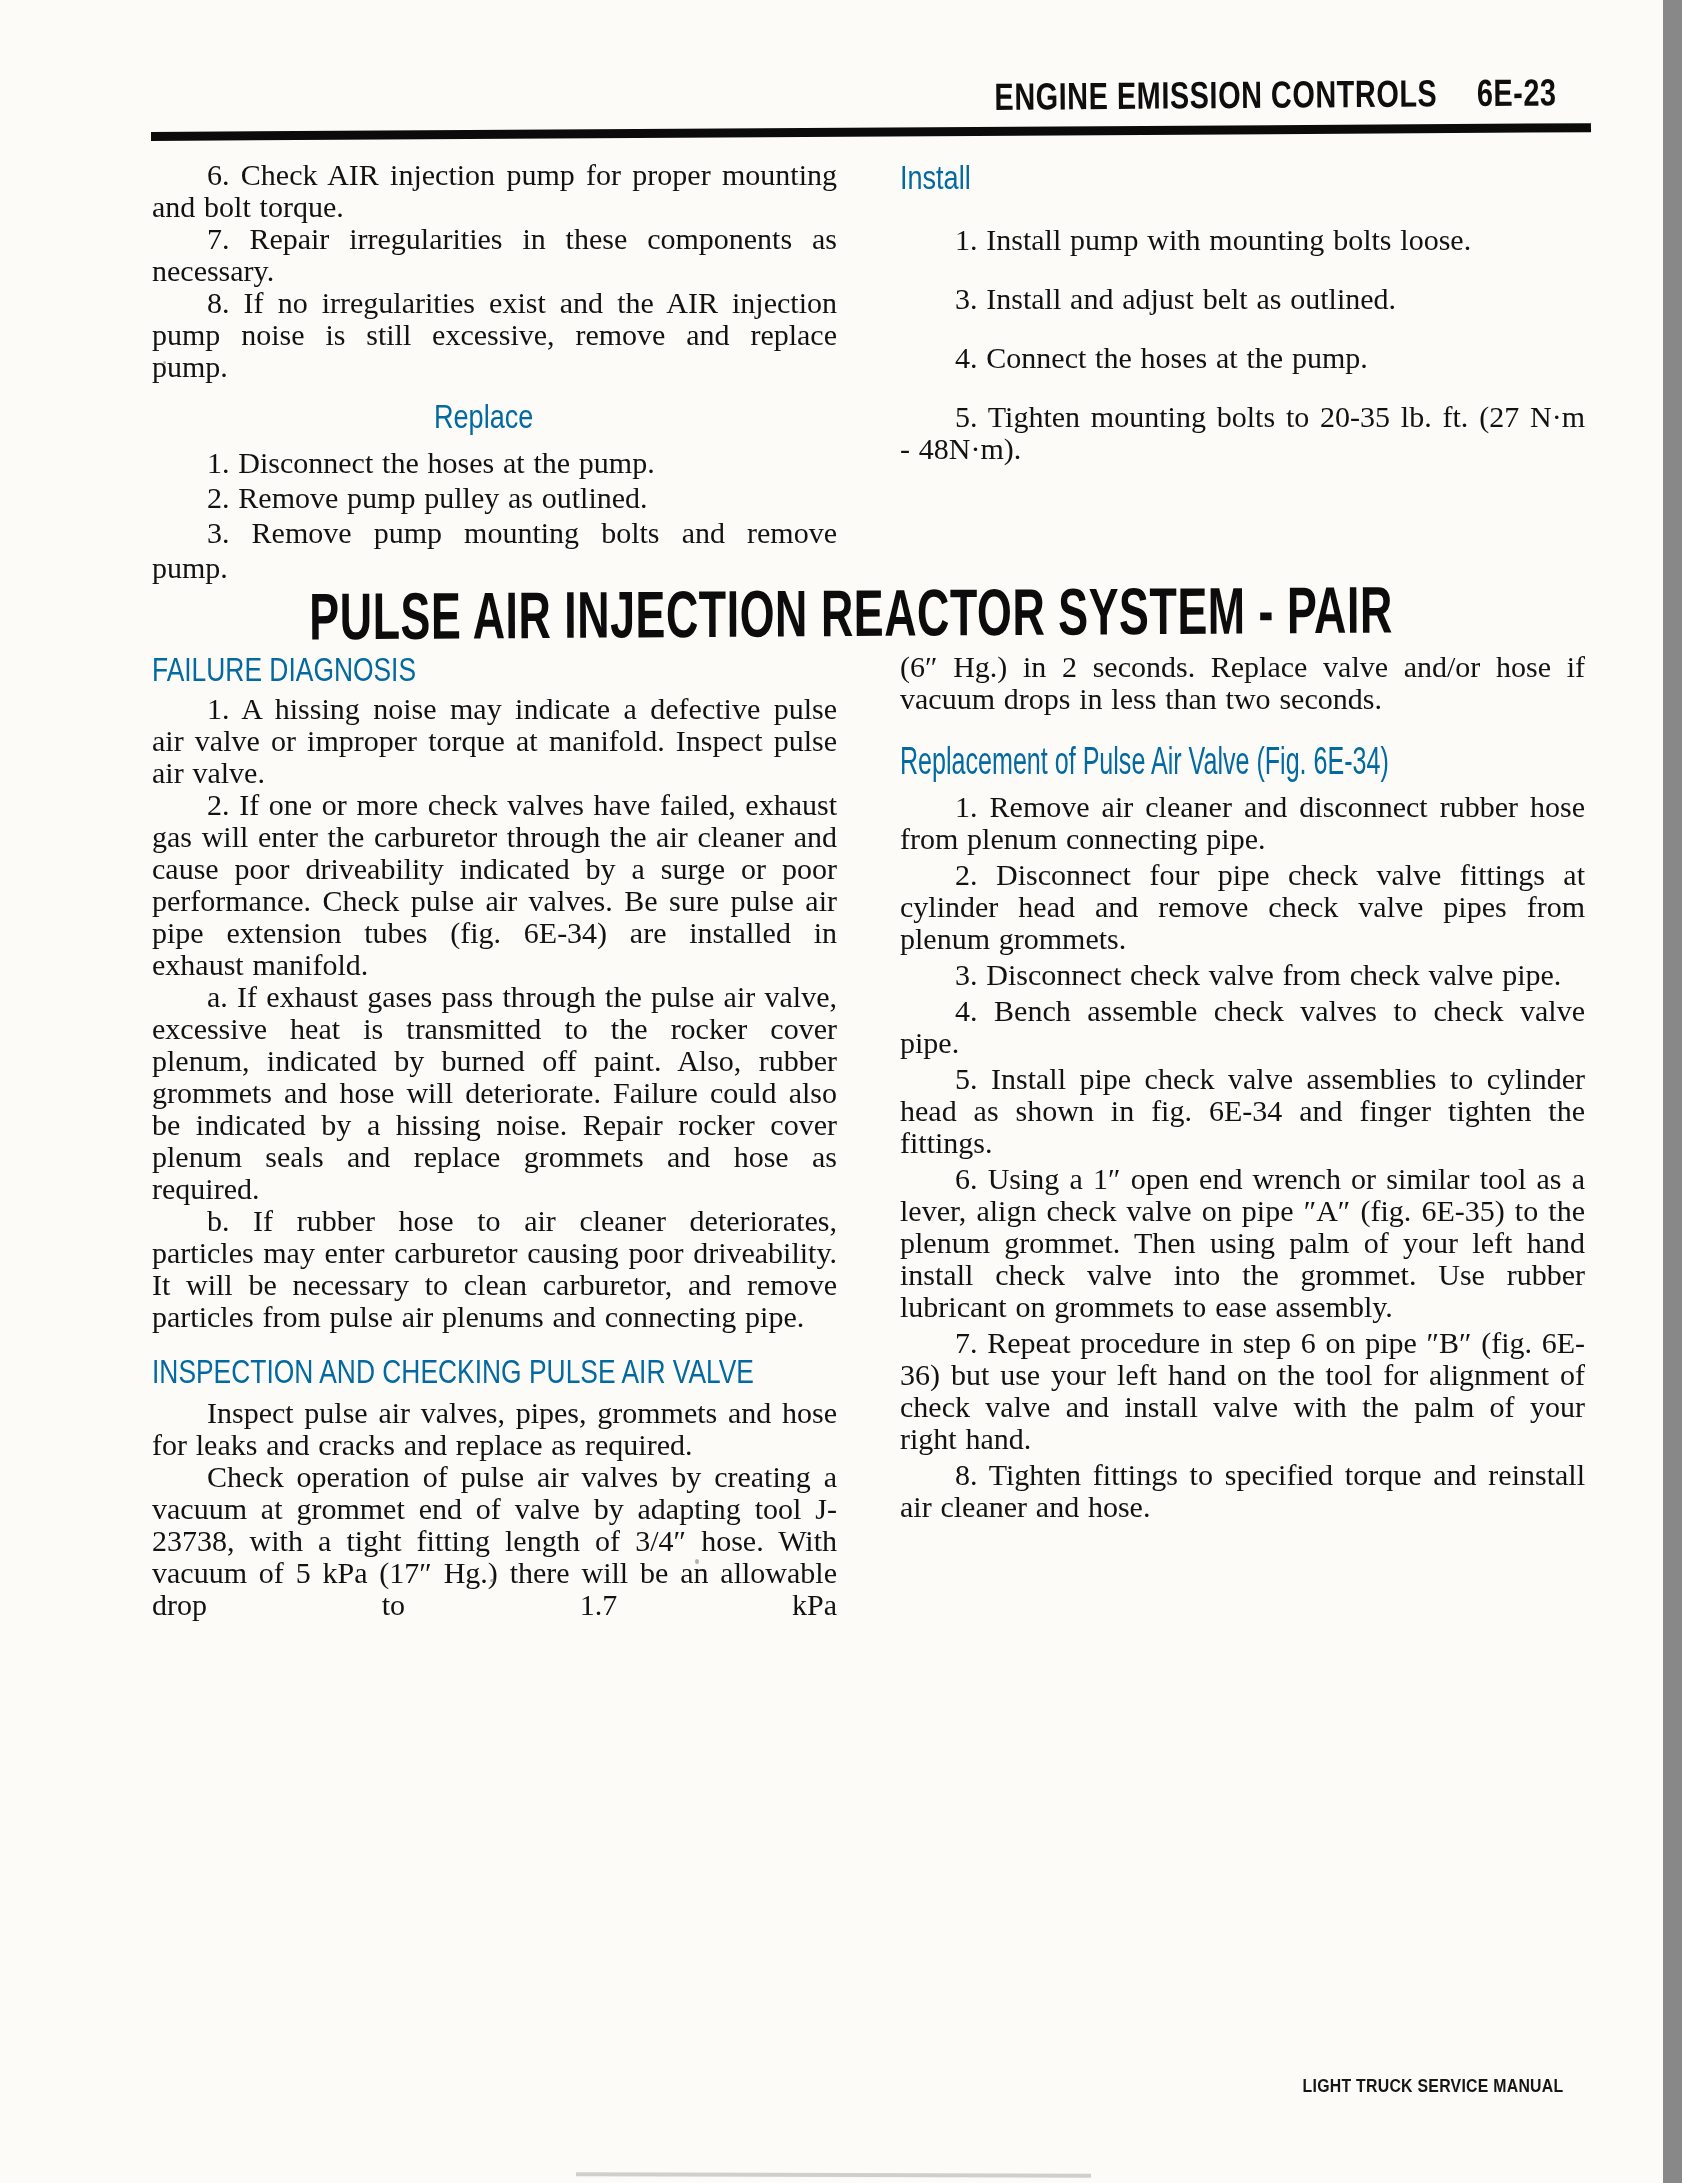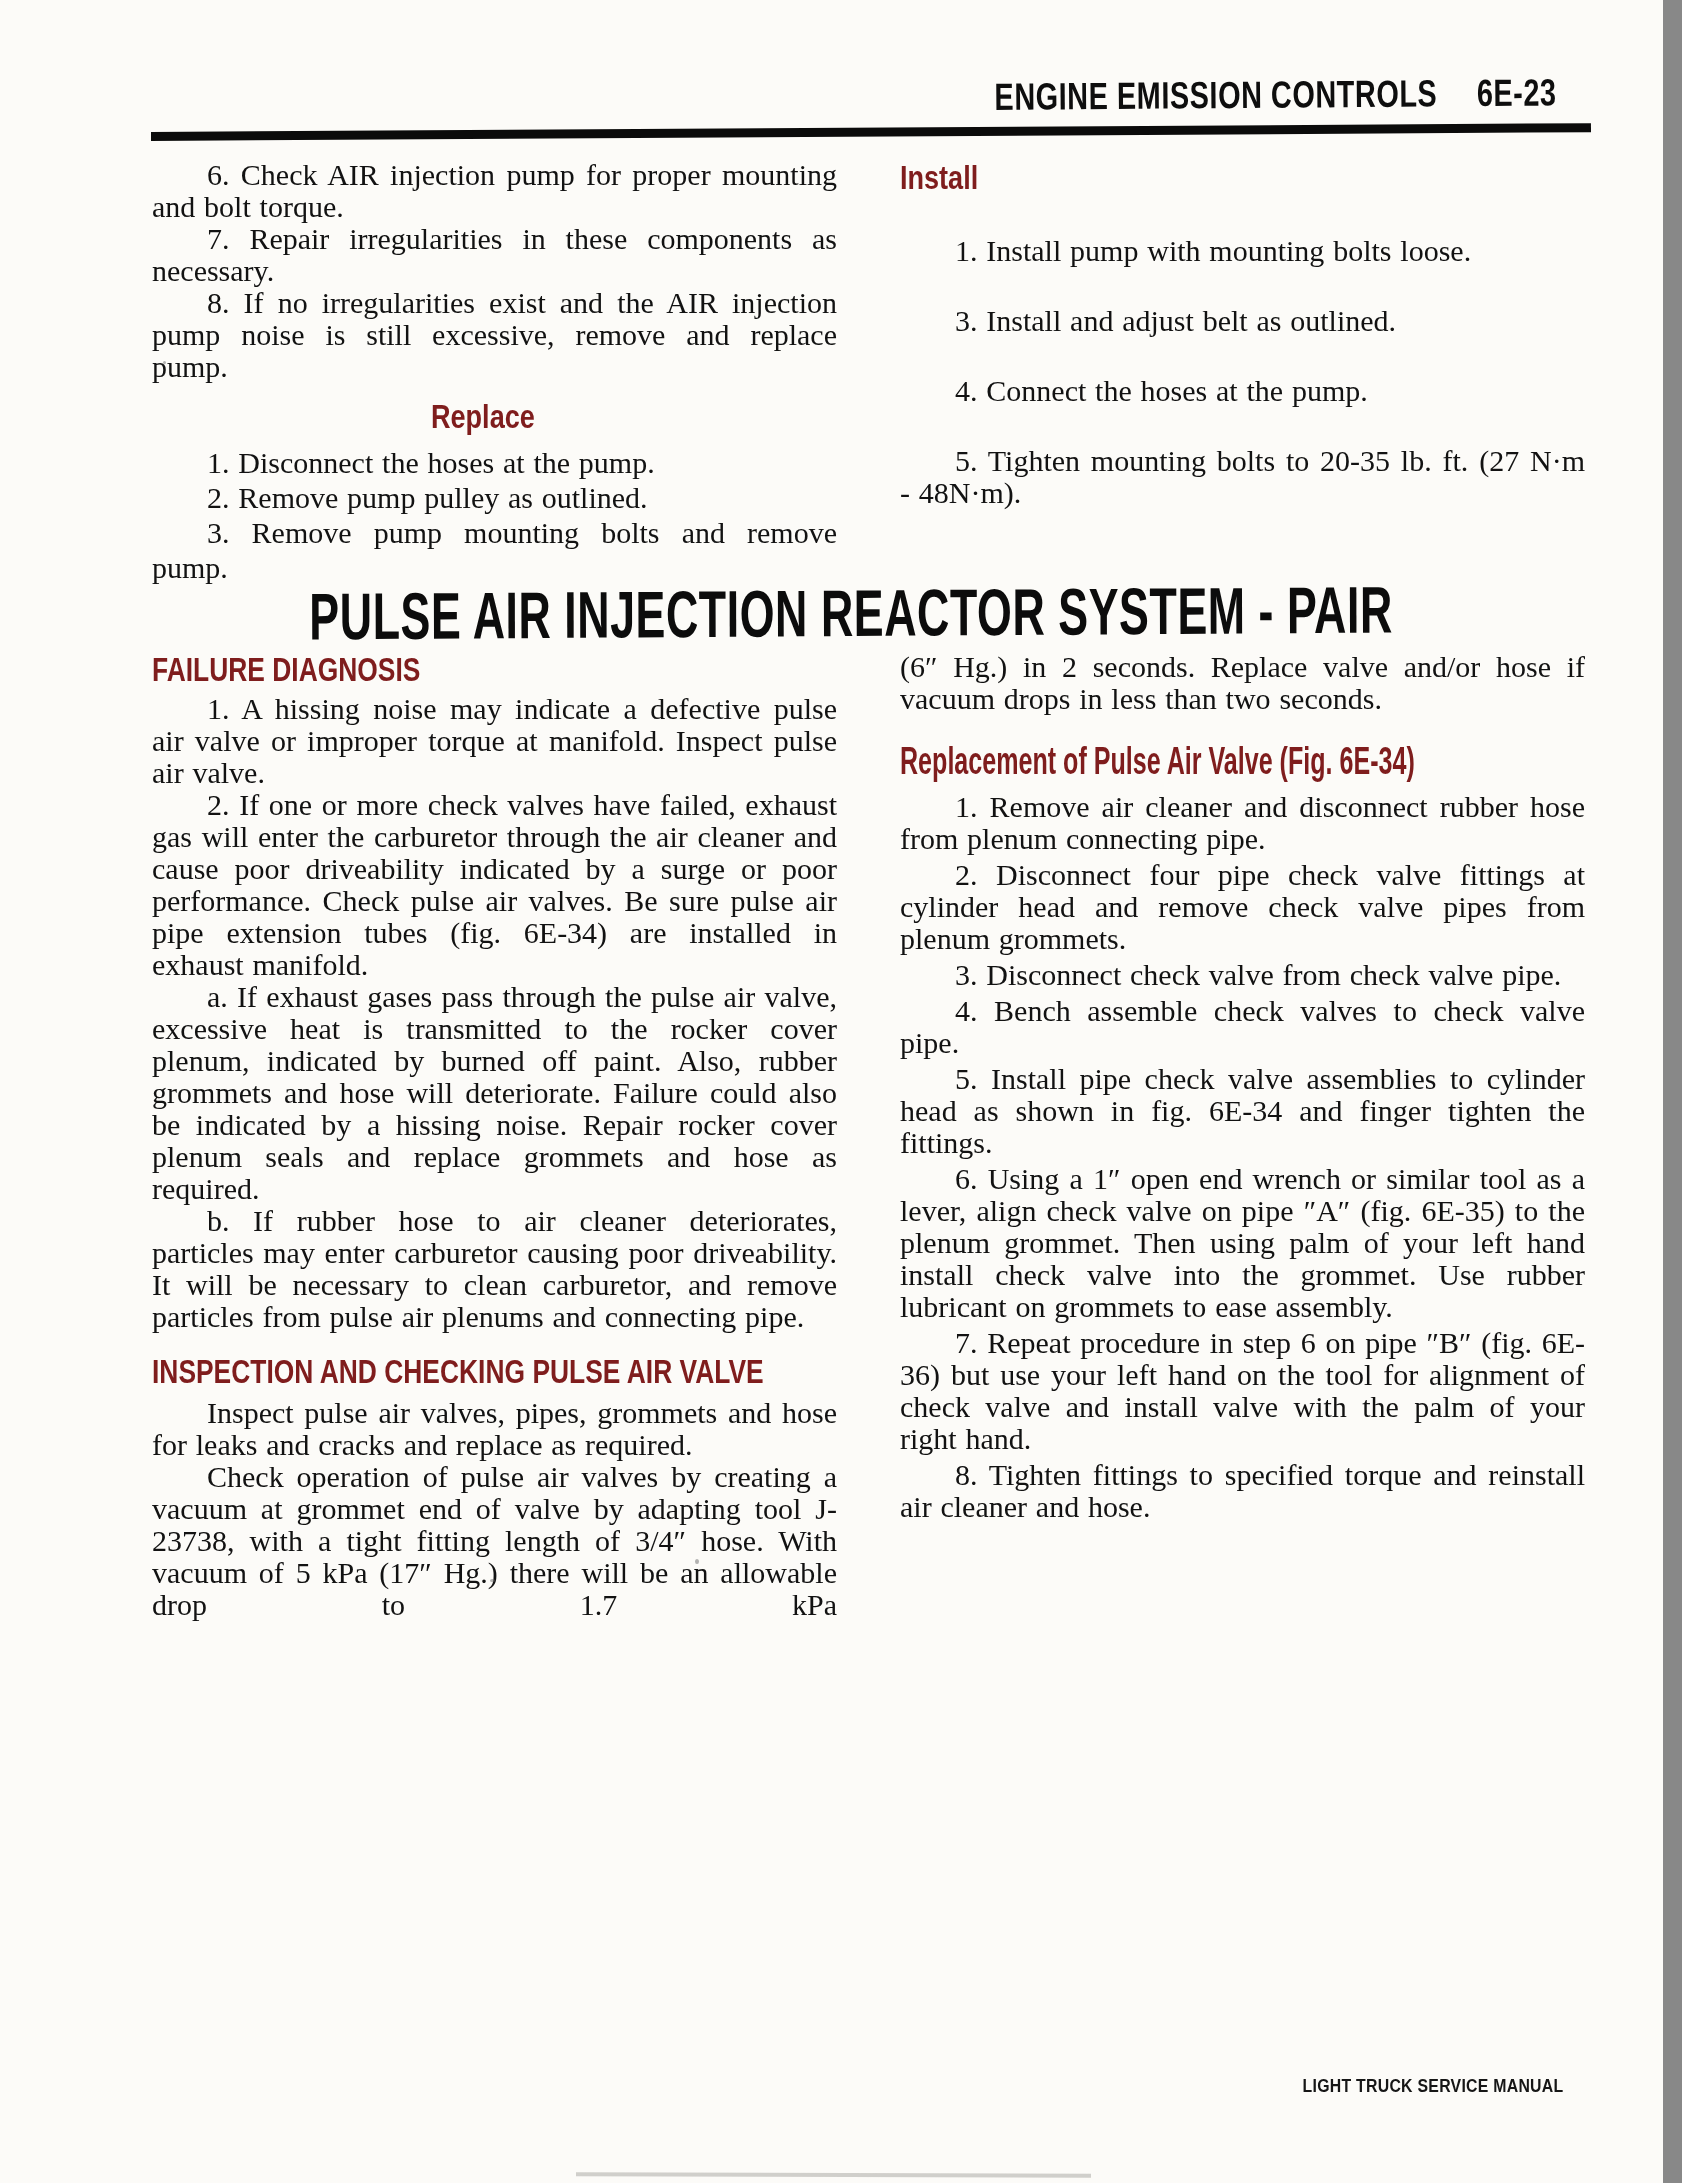--- a/index.html
+++ b/index.html
@@ -29,32 +29,32 @@
   .cols { position:absolute; left:152px; width:1433px; display:flex; gap:63px; }
   .col  { width:685px; }
   p.body {
     margin:0; font-size:30px; line-height:32px; text-align:justify;
     text-indent:55px; word-spacing:1.3px;
   }
   p.noindent { text-indent:0; }
   p.justlast { text-align-last:justify; }
   .h-sans {
     margin:0; font-family:"Liberation Sans","DejaVu Sans",sans-serif;
-    font-weight:bold; color:#7f1d1d;
+    font-weight:normal; color:#0369a1;
   }
   .h-sub { font-size:33px; line-height:38px; }
   .h-sub > span { display:inline-block; transform:scaleX(0.82); transform-origin:left center; white-space:nowrap; }
   .h-section { font-size:33px; line-height:37px; }
   .h-section > span { display:inline-block; transform:scaleX(0.80); transform-origin:left center; }
   .h-wide { width:832px; }
   
   .top-cols { top:159px; }
   .replace-list p { line-height:35px; }
   .install-head { margin-bottom:14.5px; }
-  .install-list p { margin-top:38px; }
+  .install-list p { margin-top:27px; }
   .replace-head { margin-top:14.5px; margin-bottom:9px;text-align:center; }
   
   .main-title {
     position:absolute; top:536px; left:851px; white-space:nowrap;
     transform:translateX(-50%) scaleX(0.68) rotate(-0.25deg);
     font-family:"Liberation Sans","DejaVu Sans",sans-serif;
     font-weight:bold; font-size:66px; line-height:66px; color:#0c0c0c;
     letter-spacing:0.7px;
   }
   

